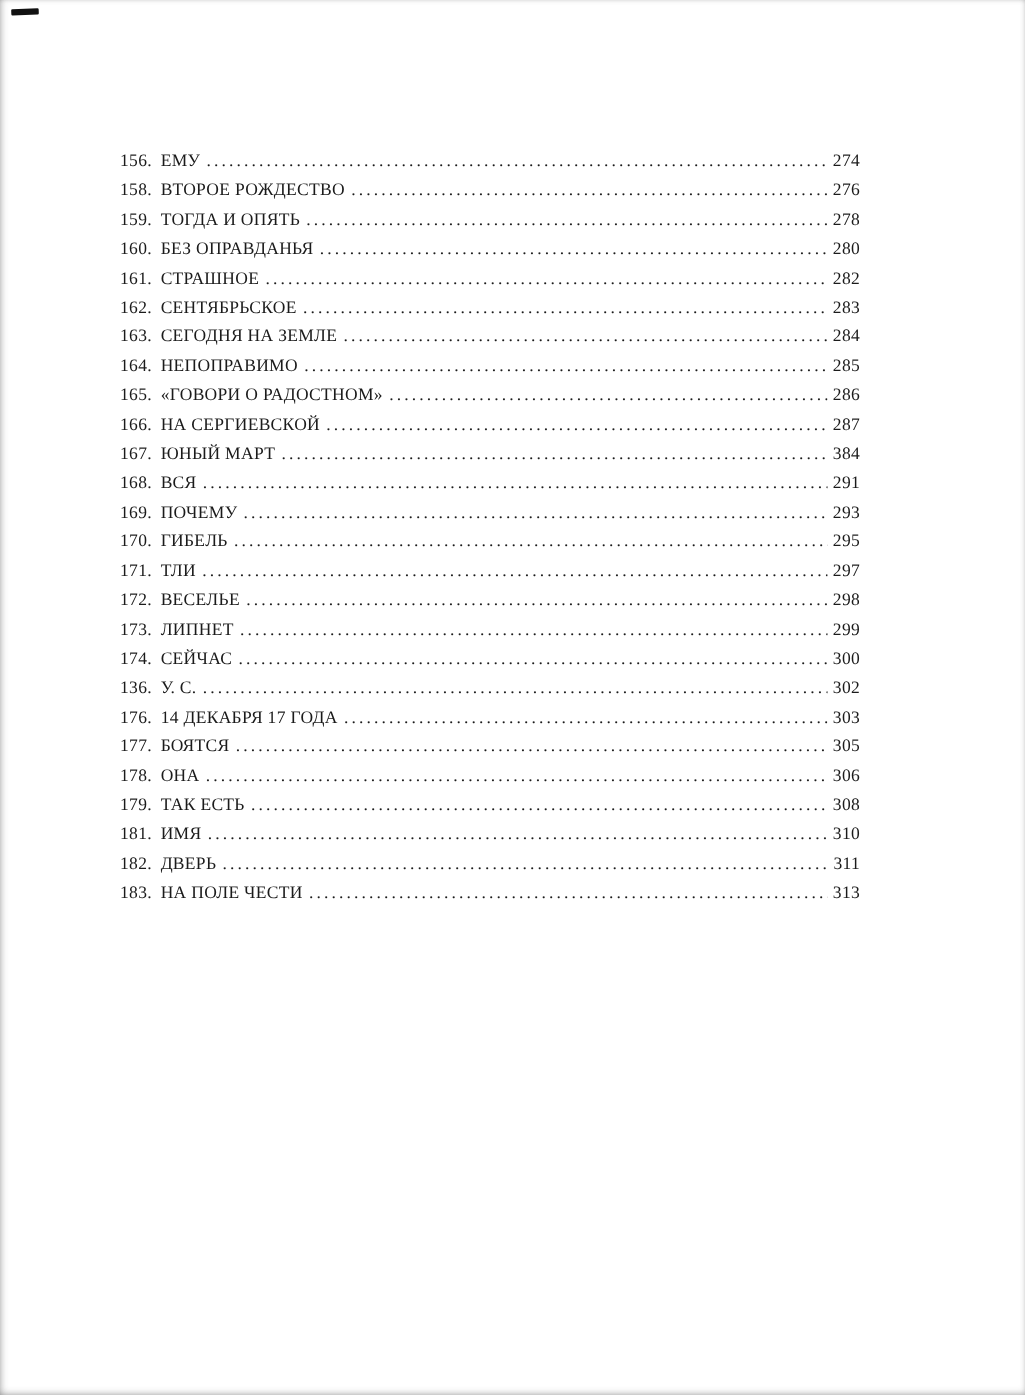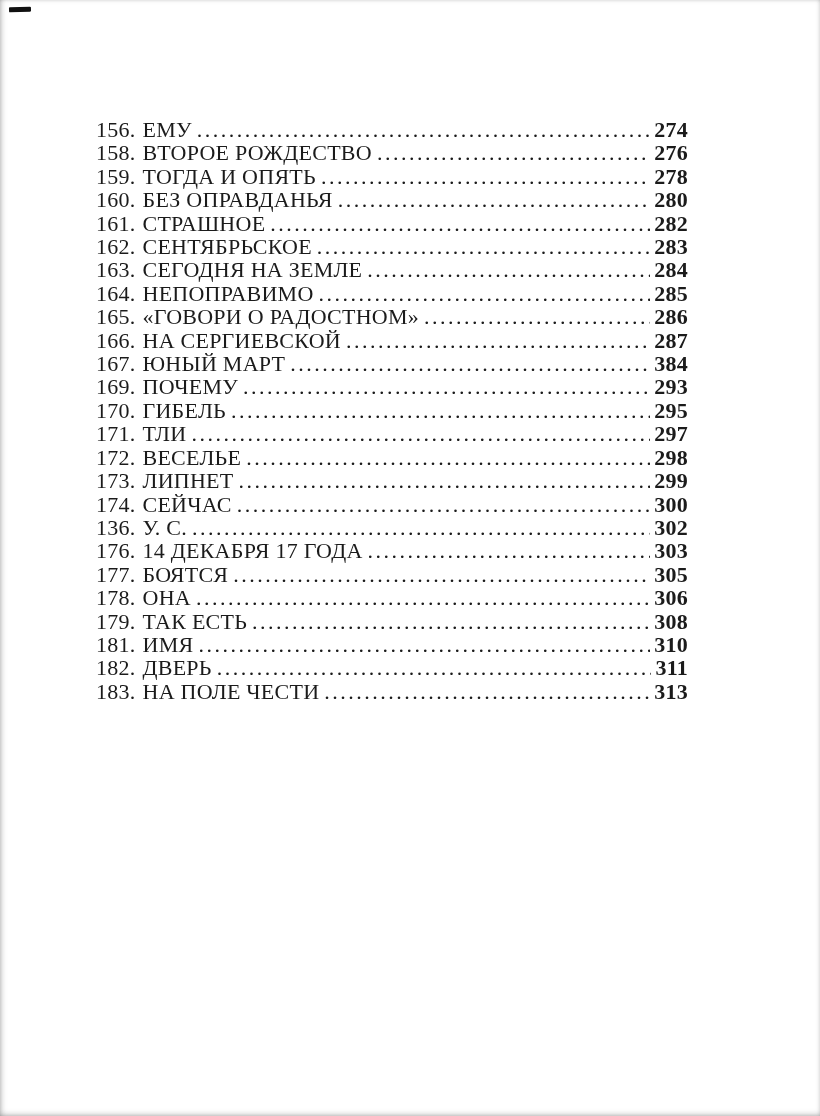--- a/index.html
+++ b/index.html
@@ -33,21 +33,21 @@
     border-radius: 1px;
     transform: rotate(-2deg);
   }
   .toc {
     width: 100%;
   }
   .toc-row {
     display: flex;
     align-items: baseline;
     line-height: 23.4px;
-    font-size: 22px;
+    font-size: 14px;
     color: #1b1b1b;
     letter-spacing: 0.25px;
     white-space: nowrap;
   }
   .num {
     margin-right: 7px;
   }
   .dots {
     flex: 1 1 auto;
     overflow: hidden;
@@ -55,21 +55,20 @@
     min-width: 12px;
   }
   .dots::after {
     content: "...................................................................................................................................................................................";
     letter-spacing: 2.5px;
     color: #1b1b1b;
   }
   .pagenum {
     margin-left: 1px;
     text-align: center;
-    font-weight: bold;
   }
 </style>
 </head>
 <body>
 
 <div class="page">
   <div class="scan-mark"></div>
   <div class="toc" id="toc">
   <div class="toc-row">
     <span class="num">156.</span>
@@ -142,20 +141,26 @@
     <span class="pagenum">287</span>
   </div>
 
   <div class="toc-row">
     <span class="num">167.</span>
     <span class="title">ЮНЫЙ МАРТ</span>
     <span class="dots"></span>
     <span class="pagenum">384</span>
   </div>
 
+  <div class="toc-row">
+    <span class="num">168.</span>
+    <span class="title">ВСЯ</span>
+    <span class="dots"></span>
+    <span class="pagenum">291</span>
+  </div>
 
   <div class="toc-row">
     <span class="num">169.</span>
     <span class="title">ПОЧЕМУ</span>
     <span class="dots"></span>
     <span class="pagenum">293</span>
   </div>
 
   <div class="toc-row">
     <span class="num">170.</span>

